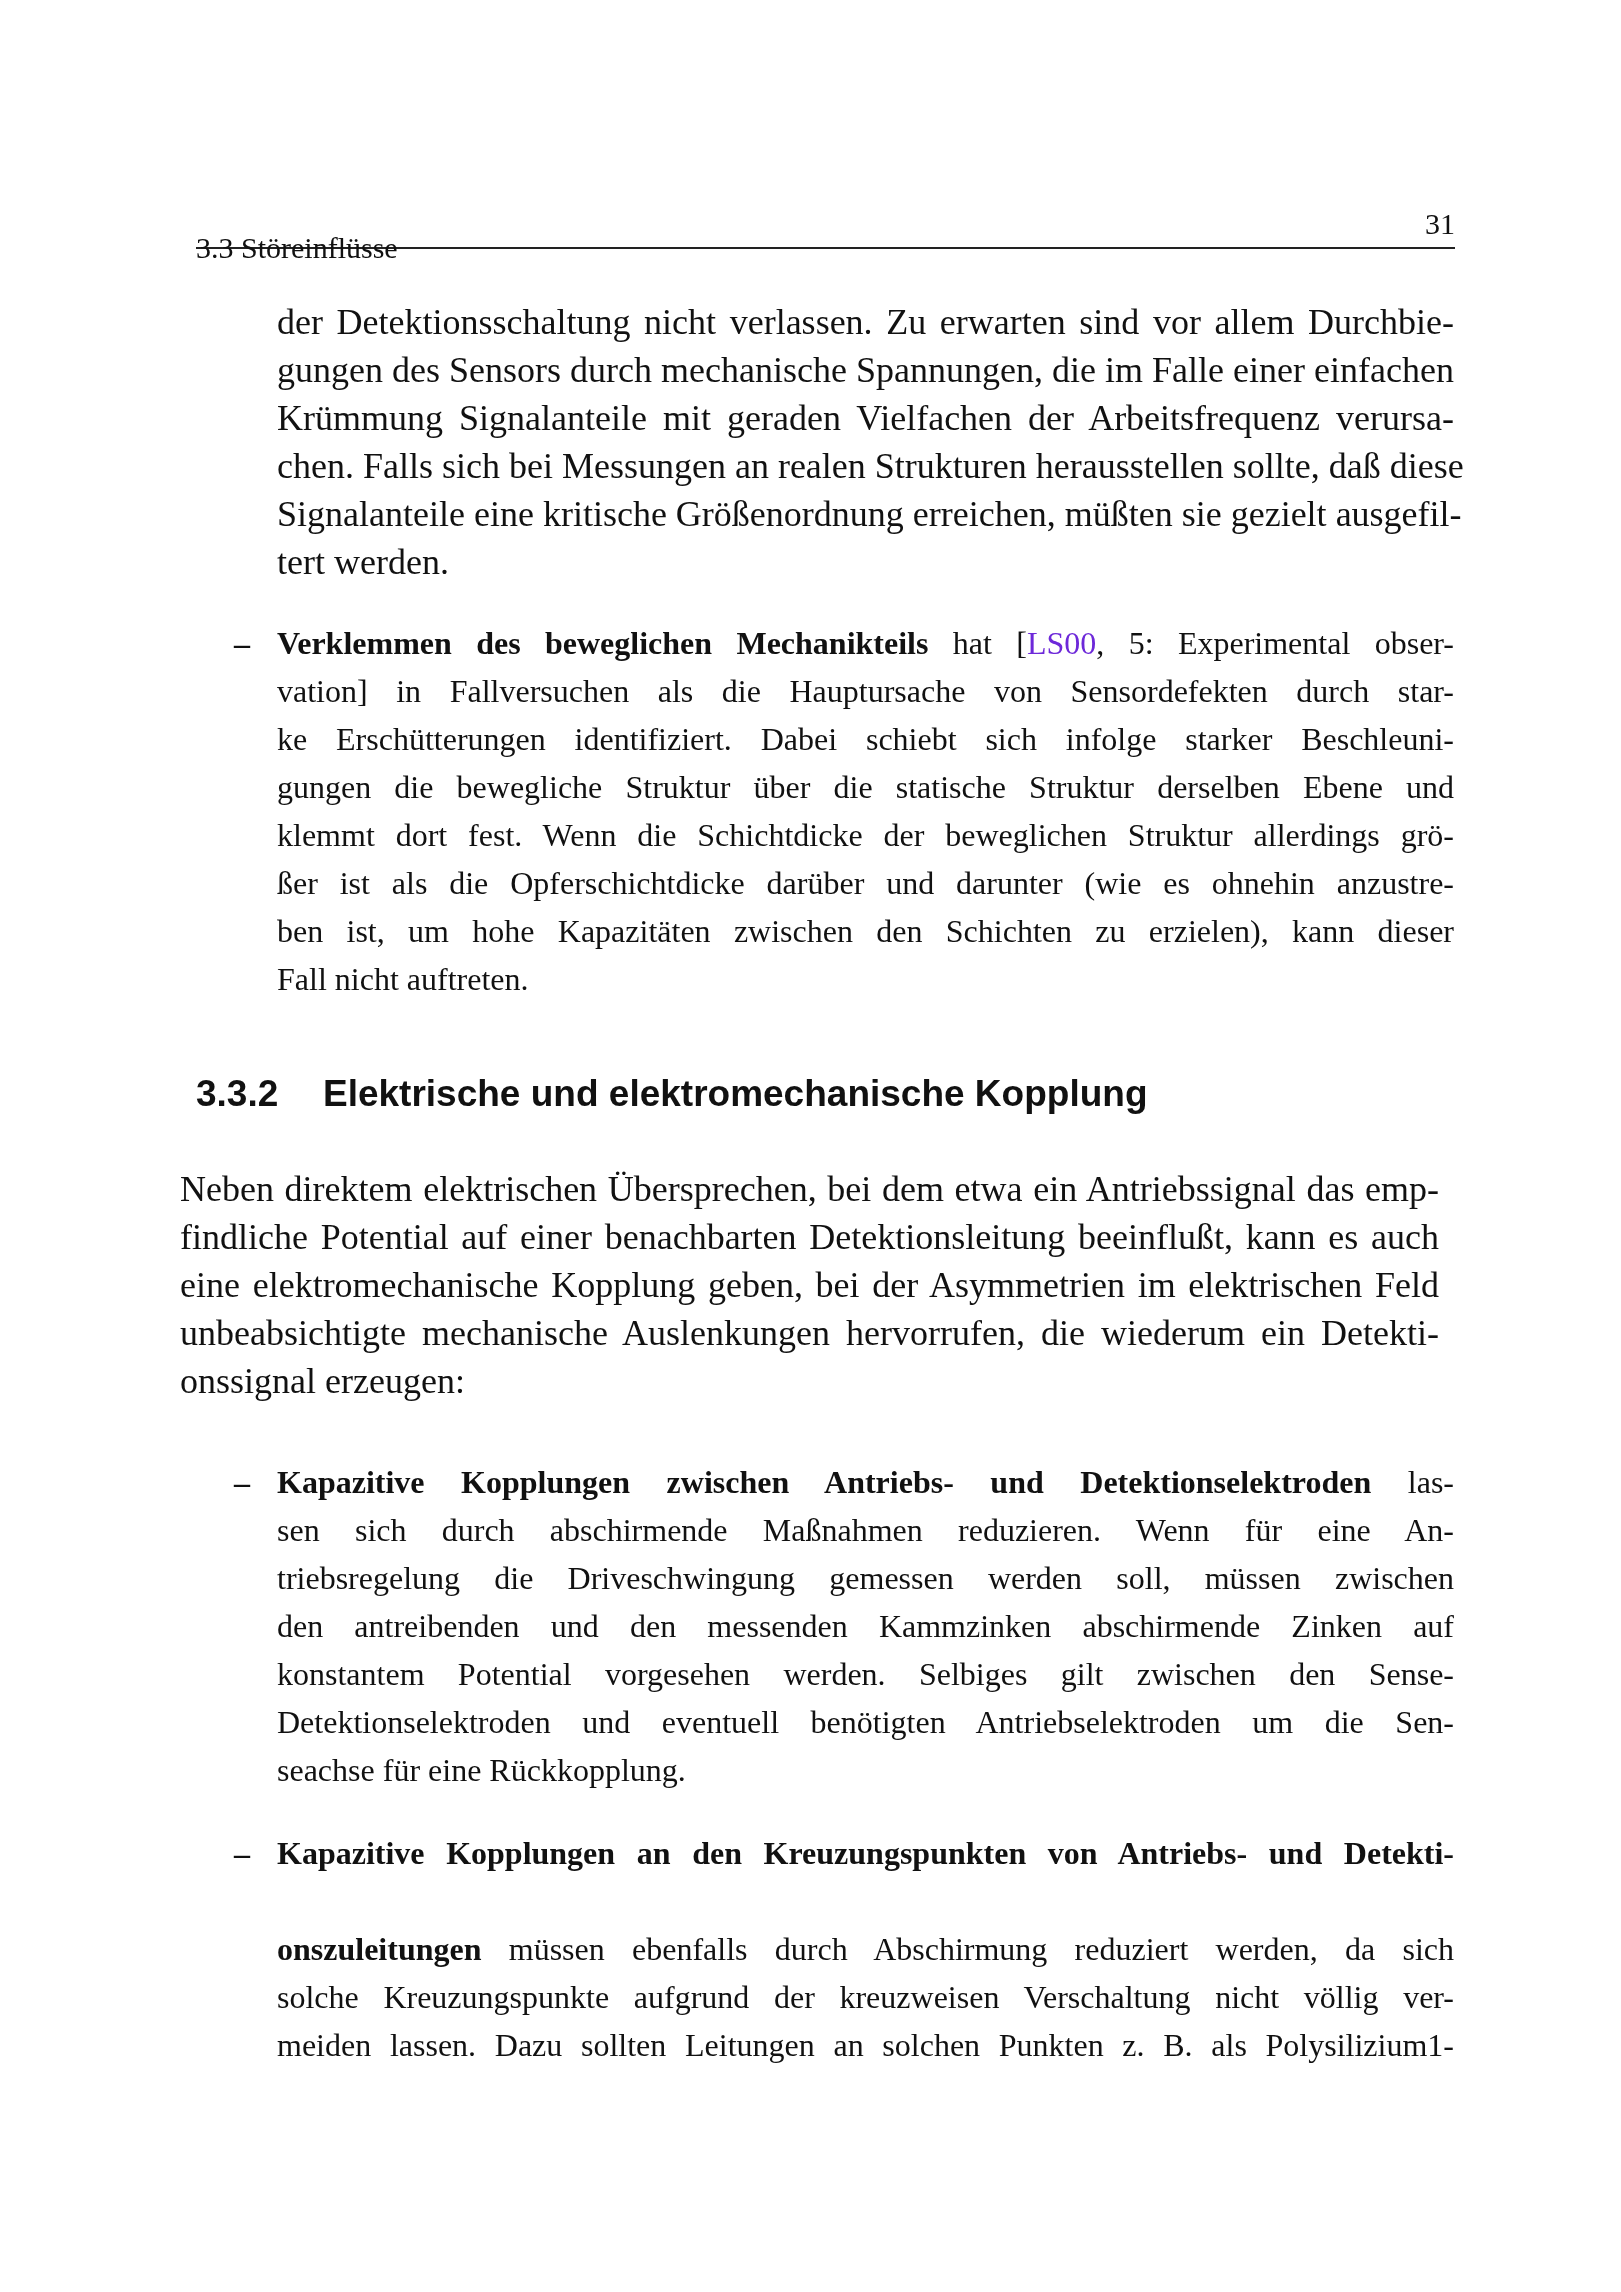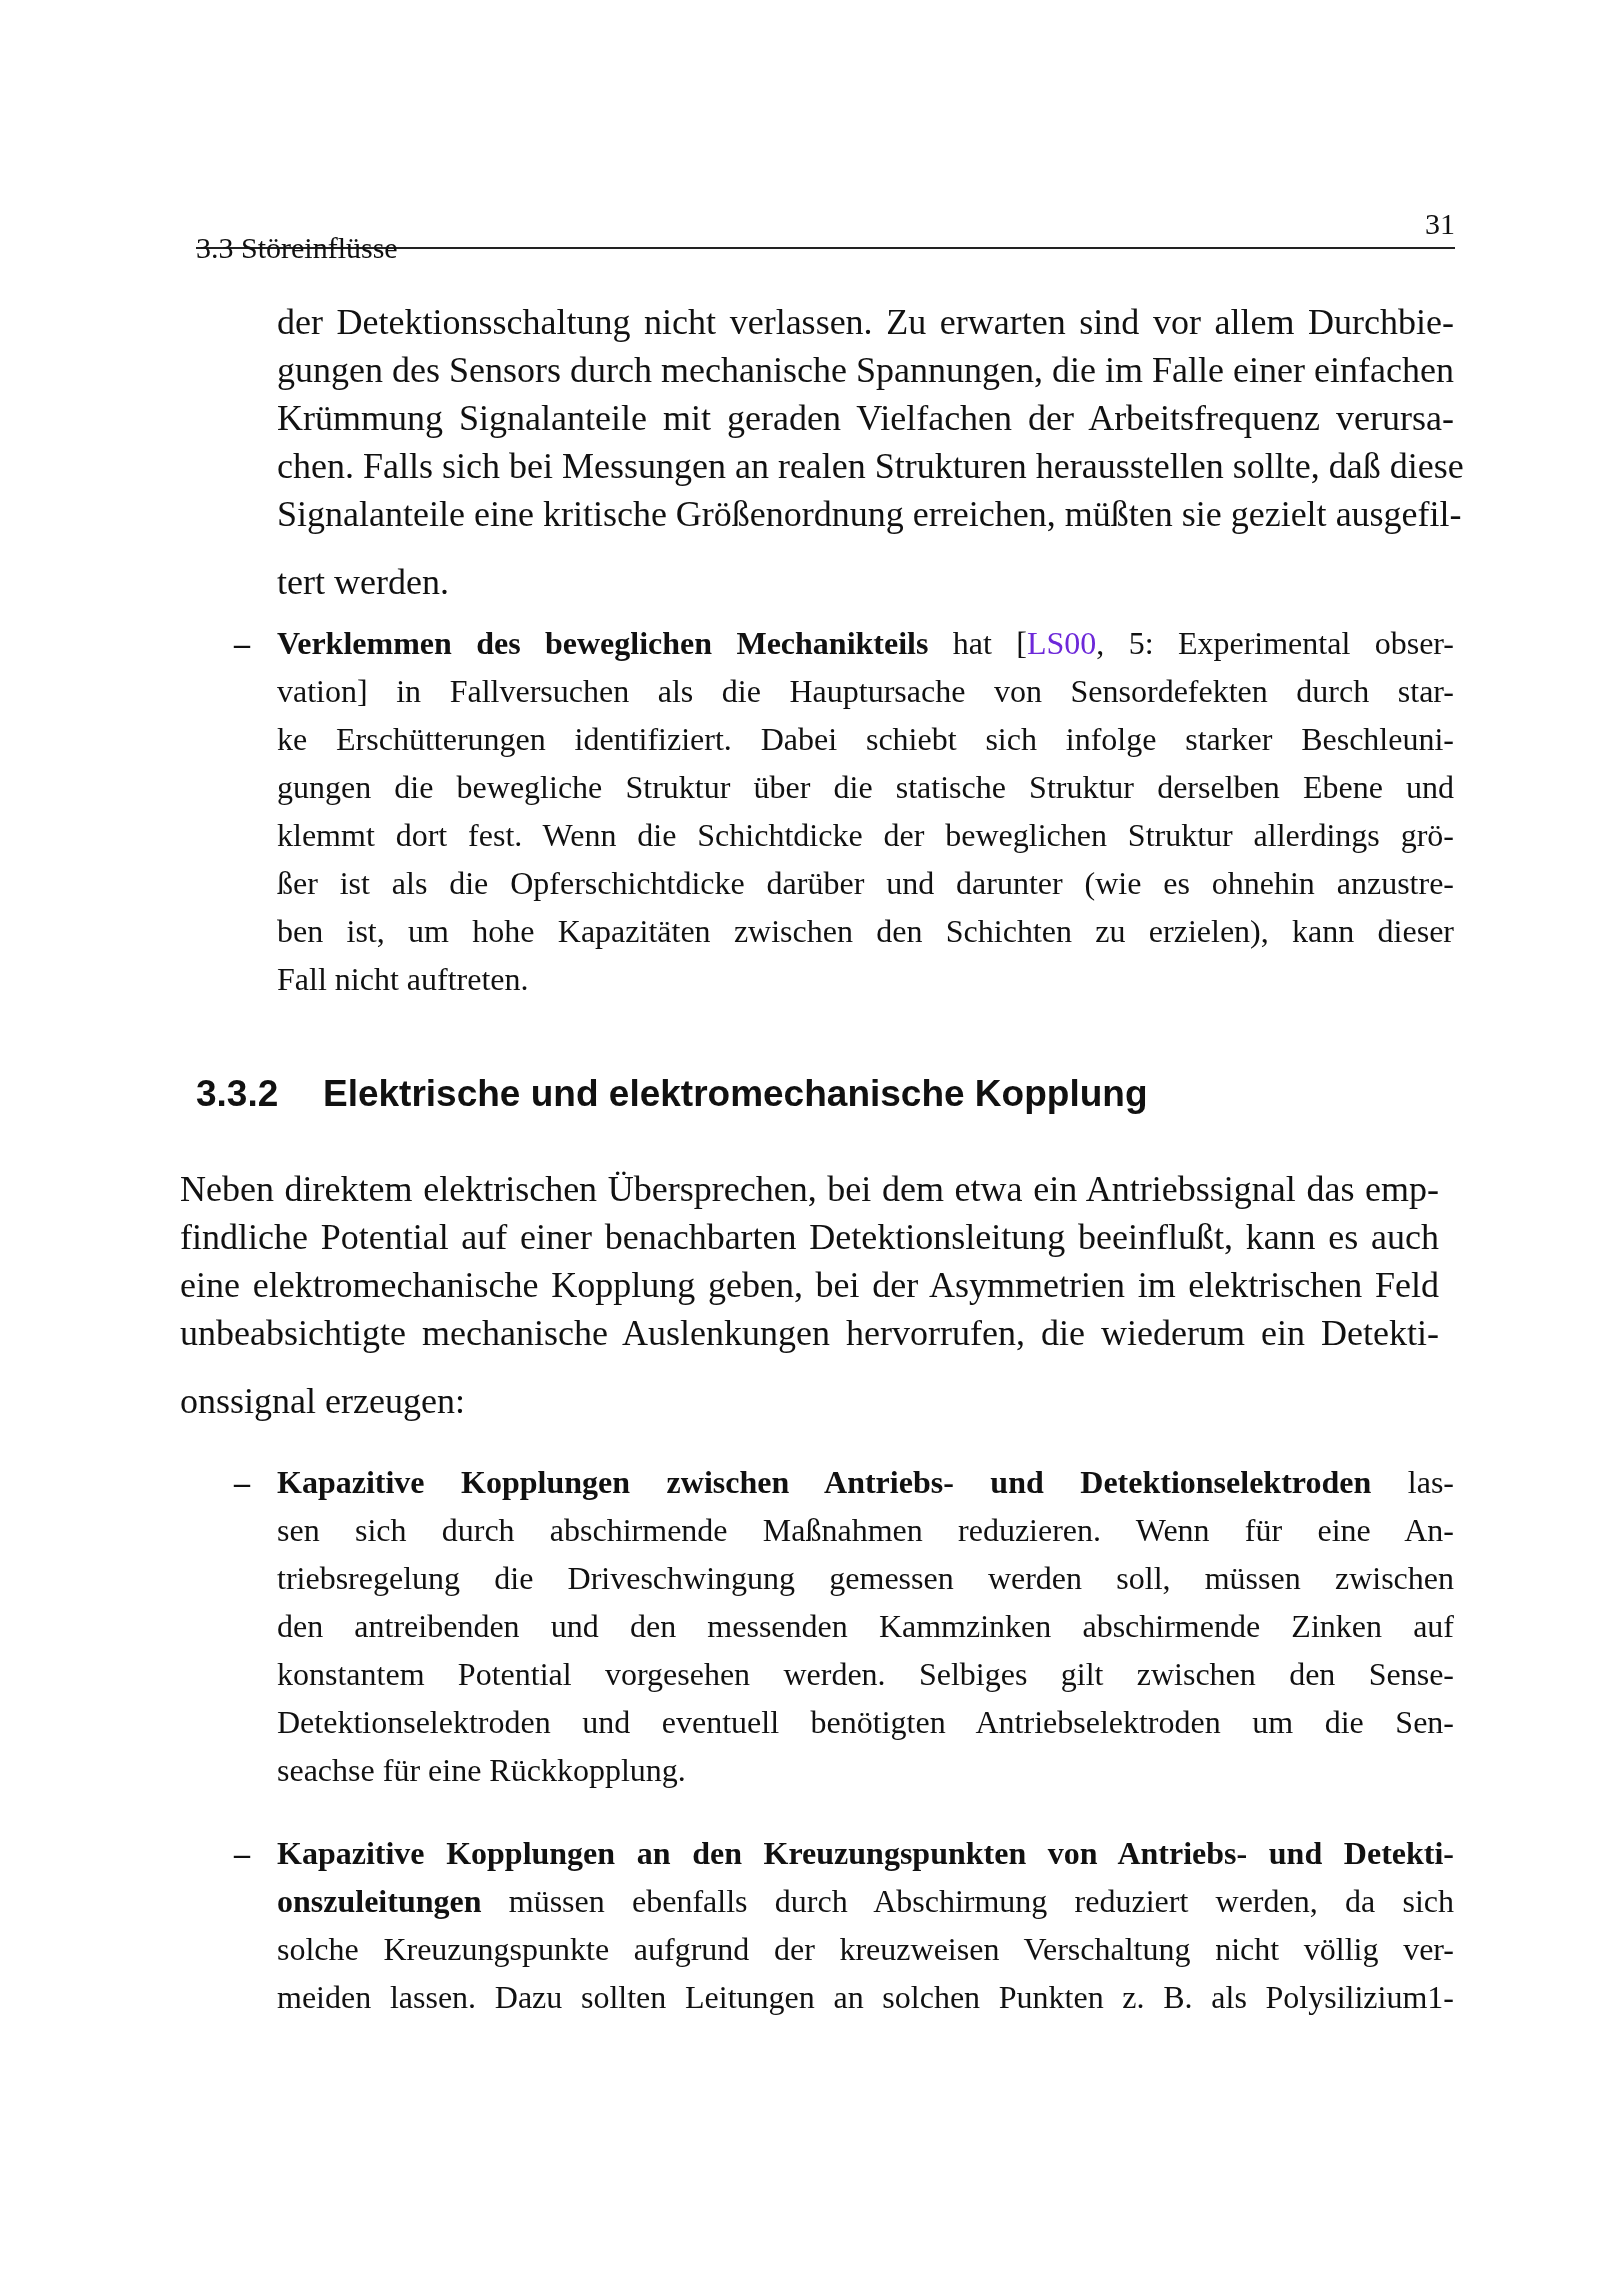--- a/index.html
+++ b/index.html
@@ -45,21 +45,20 @@
       hyphens: manual;
     }
     .para .line {
       display: block;
       text-align: justify;
       text-align-last: justify;
       white-space: nowrap;
     }
     .para .line.last {
       text-align-last: left;
-      margin-top: 20px;
     }
     .item {
       position: absolute;
       left: 239px;
       width: 1215px;
       font-size: 32px;
       line-height: 48px;
     }
     .item .dash {
       position: absolute;
@@ -149,18 +148,18 @@
     <span class="line">konstantem Potential vorgesehen werden.  Selbiges gilt zwischen den Sense-</span>
     <span class="line">Detektionselektroden und eventuell benötigten Antriebselektroden um die Sen-</span>
     <span class="line last">seachse für eine Rückkopplung.</span>
   </div>
 </div>
 
 <div class="item" style="top:1829px;">
   <span class="dash">–</span>
   <div class="body">
     <span class="line" style="white-space: pre;"><b>Kapazitive Kopplungen an den Kreuzungspunkten von Antriebs- und Detekti-</b></span>
-    <span class="line" style="white-space: pre;"><b>onszuleitungen</b><span> müssen ebenfalls durch Abschirmung reduziert werden, da sich</span></span>
+    <span class="line" style="white-space: pre; margin-top: 48px;"><b>onszuleitungen</b><span> müssen ebenfalls durch Abschirmung reduziert werden, da sich</span></span>
     <span class="line">solche Kreuzungspunkte aufgrund der kreuzweisen Verschaltung nicht völlig ver-</span>
     <span class="line">meiden lassen. Dazu sollten Leitungen an solchen Punkten z. B. als Polysilizium1-</span>
   </div>
 </div>
 
 
 </body></html>

